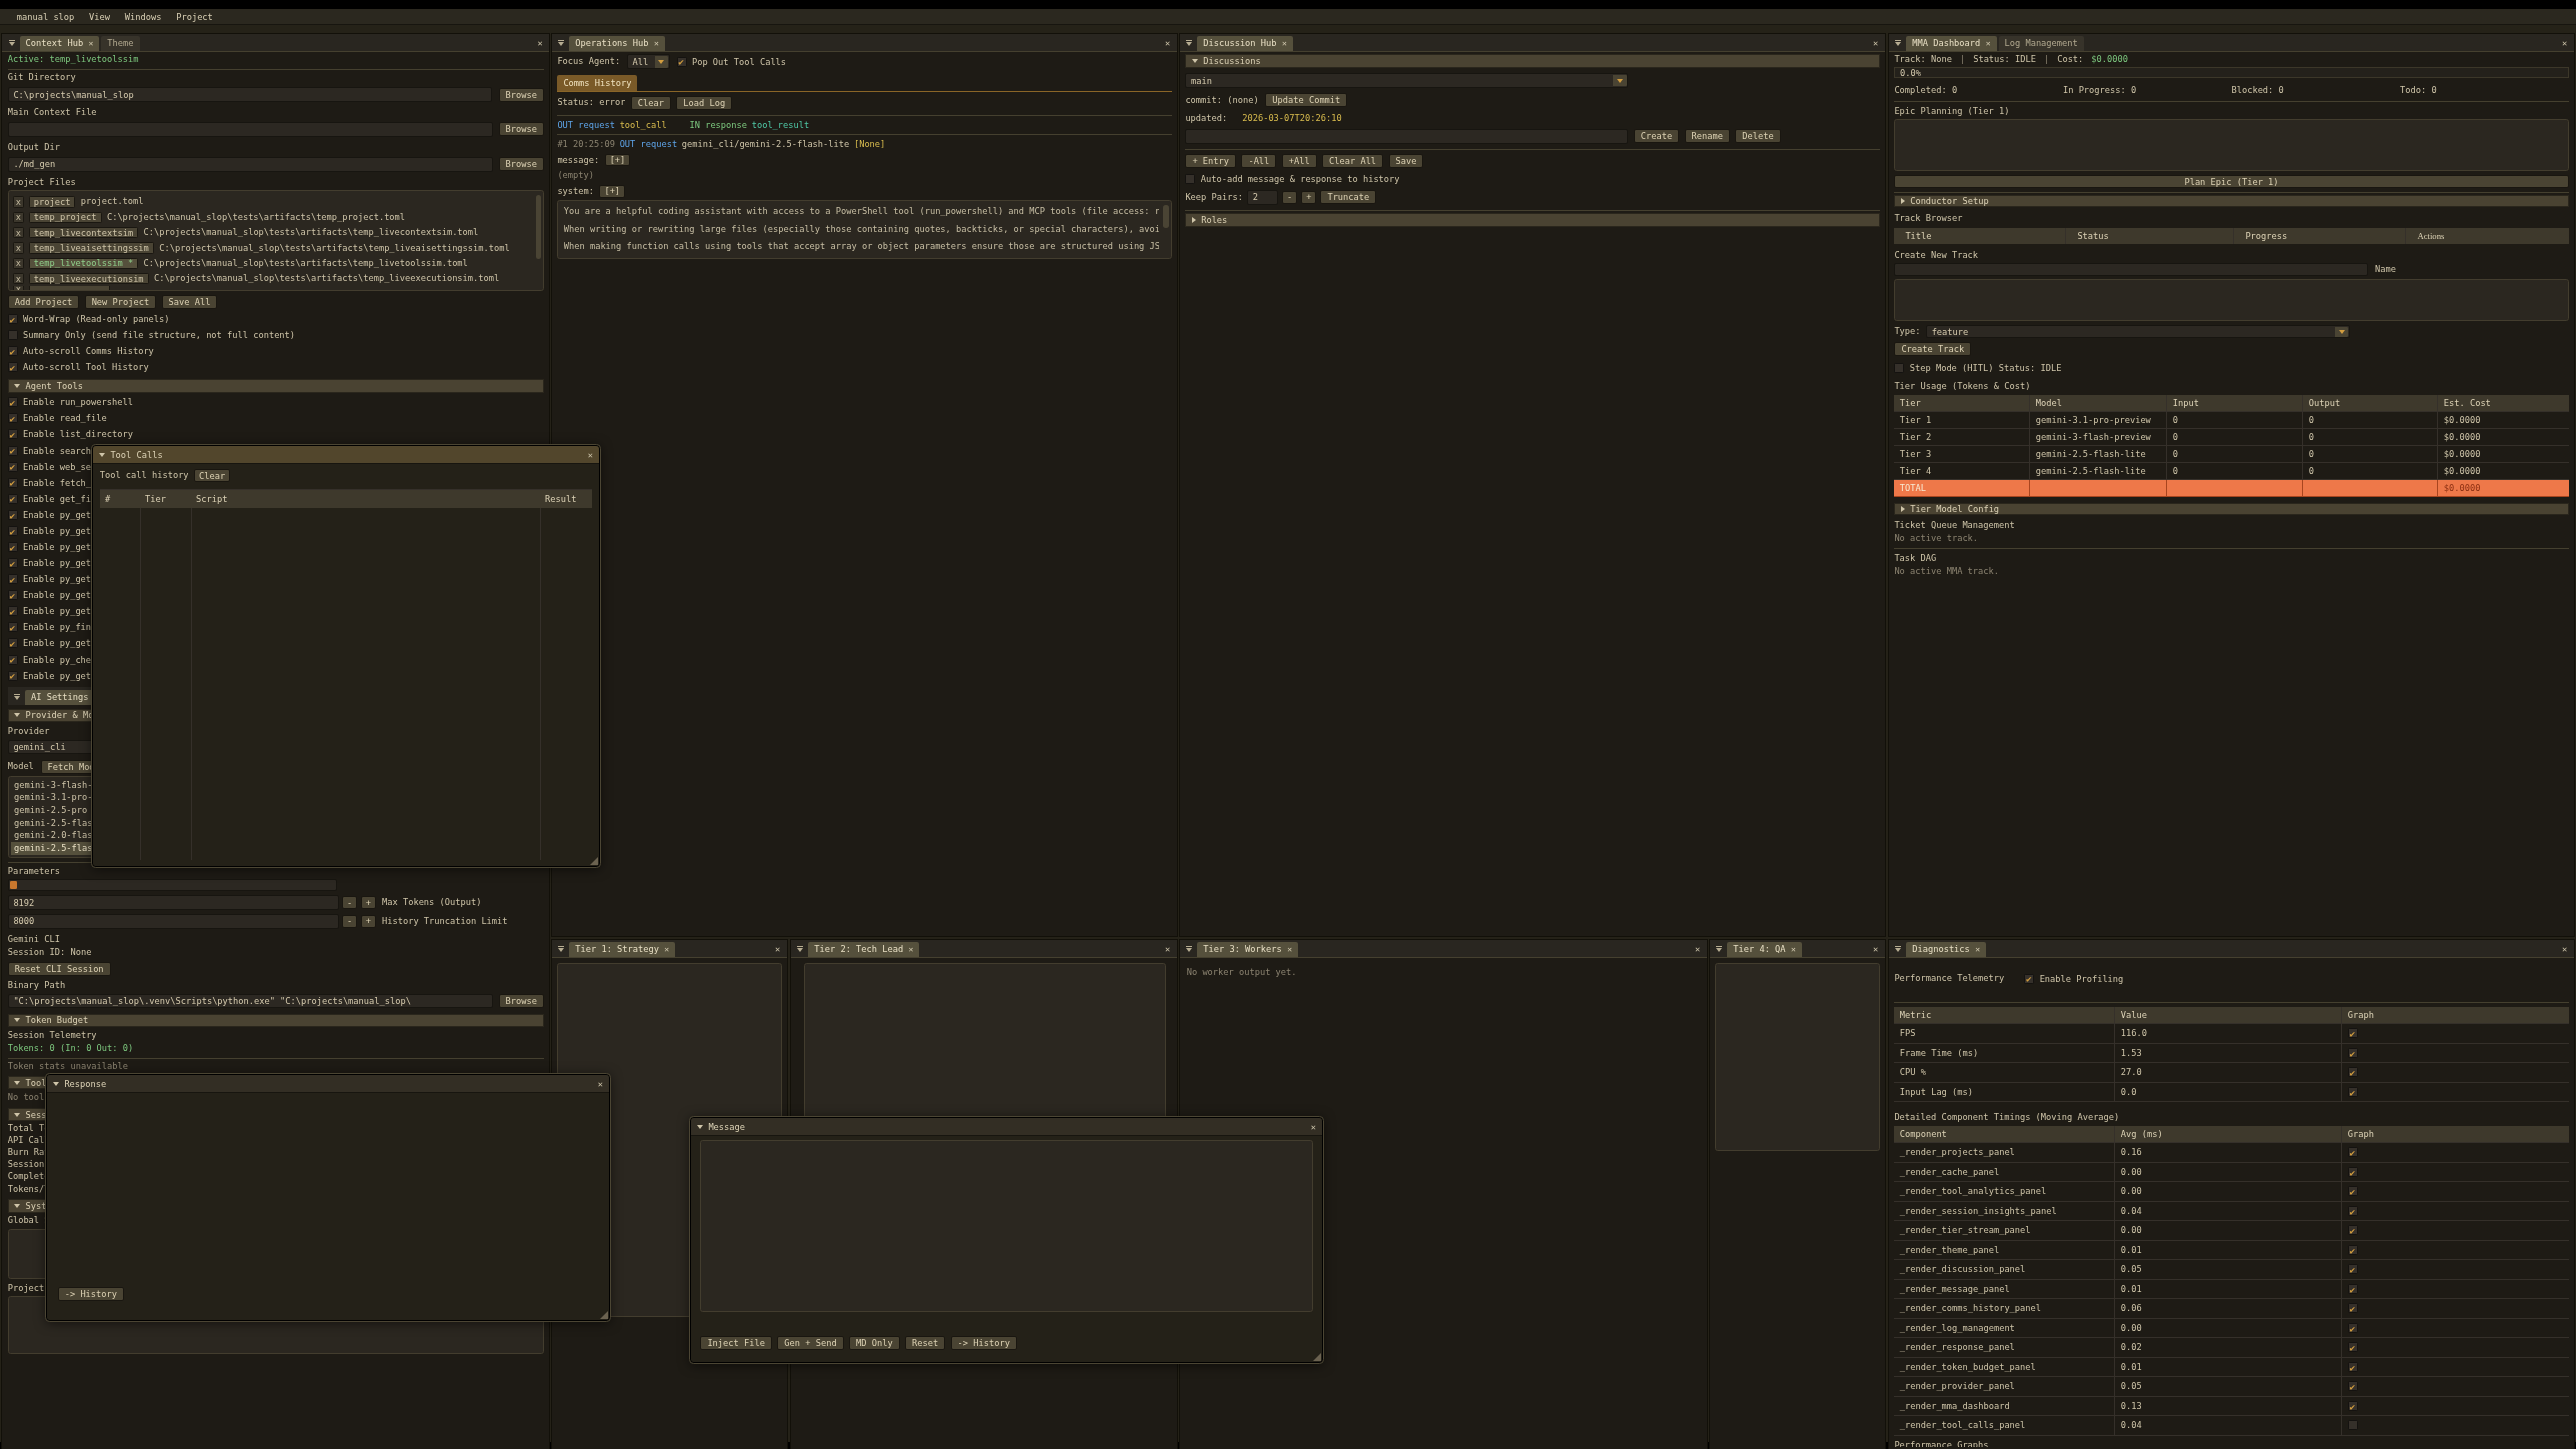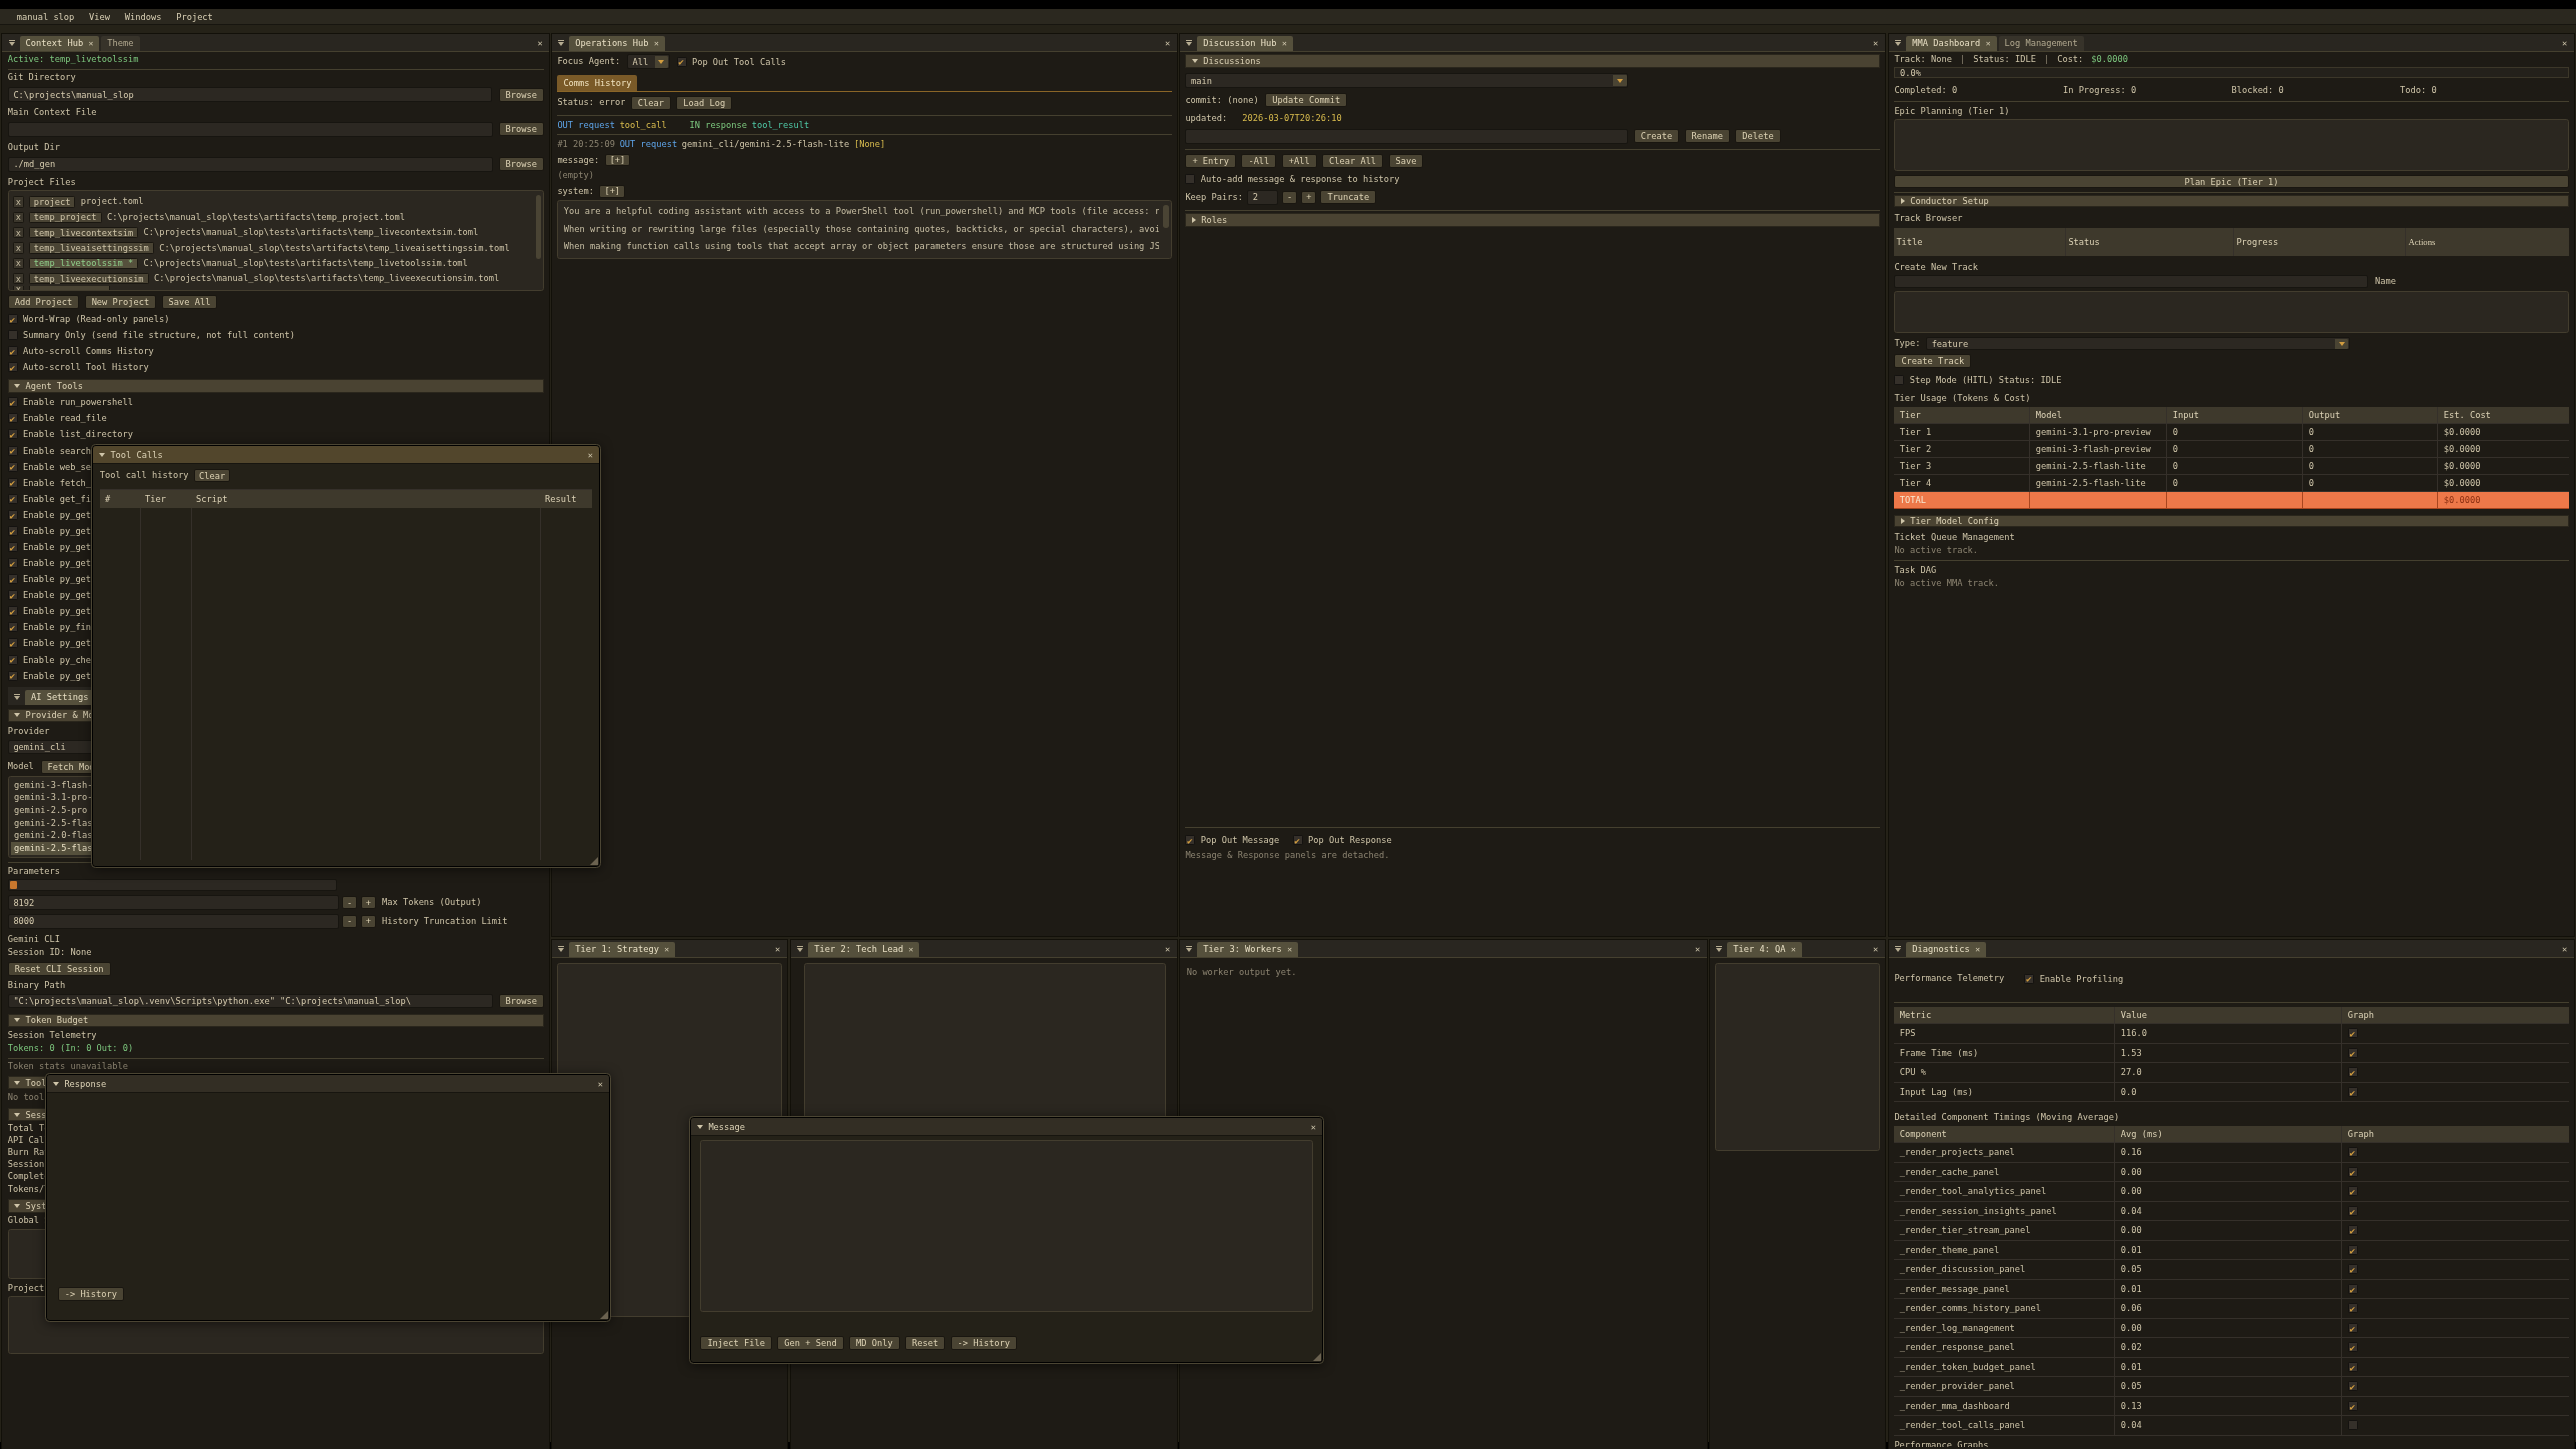--- a/index.html
+++ b/index.html
@@ -43,21 +43,21 @@
   .combo .arrbtn .tri { width:0; height:0; border-left:3.4px solid transparent; border-right:3.4px solid transparent; border-top:4.7px solid #d29d3f; }
   
   .grid3 { display:grid; grid-template-columns:221px 227px auto; }
   .grid3 > div { padding:0 5.4px; border-bottom:0.7px solid #35302a; border-right:0.7px solid #35302a; display:flex; align-items:center; overflow:hidden; white-space:nowrap; }
   .grid3 > div:nth-child(3n) { border-right:none; }
   .ghead { background:#3e392c; color:#ddd3b6; }
   .grid5 { display:grid; grid-template-columns:136px 137px 136px 135px auto; }
   .grid5 > div { padding:0 5.4px; border-bottom:0.7px solid #35302a; border-right:0.7px solid #35302a; display:flex; align-items:center; overflow:hidden; white-space:nowrap; height:17px; }
   .grid5 > div:nth-child(5n) { border-right:none; }
   .grid4 { display:grid; grid-template-columns:172px 168px 172px auto; }
-  .grid4 > div { padding:0 2px; height:28px; border-right:0.7px solid #35302a; display:flex; align-items:center; }
+  .grid4 > div { padding:0 11px; height:16px; border-right:0.7px solid #35302a; display:flex; align-items:center; }
   .grid4 > div:nth-child(4n) { border-right:none;font-family:Liberation Serif, serif; }
   .totalrow > div { background:#ee7849; border-bottom:0.7px solid #a8451f; border-right:0.7px solid #a8451f; color:#f7ead3; }
   
   .window { position:absolute; background:#242118; border:0.7px solid #000; outline:0.7px solid #4b4533; border-radius:3.4px; box-shadow:0 1.3px 12px rgba(0,0,0,.6); z-index:10; }
   .wtitle { height:17.4px; background:#332e24; border-radius:3.4px 3.4px 0 0; display:flex; align-items:center; gap:5.4px; padding:0 6px; color:#ddd3b6; border-bottom:0.7px solid #17150f; }
   .wtitle.focus { background:#52462c; }
   .wtitle .wx { margin-left:auto; color:#c9c0a6; }
   .grip { position:absolute; right:1.3px; bottom:1.3px; width:0; height:0; border-left:8px solid transparent; border-bottom:8px solid #6b6250; }
   .vline { position:absolute; top:0; bottom:0; width:0.7px; background:#35302a; }
   .scrollthumb { position:absolute; width:5.4px; background:#4a4434; border-radius:2.7px; }
@@ -509,34 +509,20 @@
         <div class="input" style="width:31px;">2</div>
         <div class="btn sm">-</div>
         <div class="btn sm">+</div>
         <div class="btn">Truncate</div>
       </div>
       <div class="sep mt8"></div>
       <div class="hdr mt4">
           <span class="arr-r"></span>
           <span>Roles</span>
         </div>
-      <div style="position:absolute; left:0; right:0; top:773px;">
-        <div class="sep"></div>
-        <div class="row mt8" style="gap:13.4px;">
-          <span class="cbrow" style="margin:0;">
-              <span class="cb checked"></span>
-              <span>Pop Out Message</span>
-            </span>
-          <span class="cbrow" style="margin:0;">
-              <span class="cb checked"></span>
-              <span>Pop Out Response</span>
-            </span>
-        </div>
-        <div class="t dim mt6">Message &amp; Response panels are detached.</div>
-      </div>
     </div>
   </div>
 
   <div class="panel" style="left:1888px; top:24px; width:687px; height:904px;">
     <div class="tabbar">
       <div class="wmenu">
           <div class="bar"></div>
           <div class="tri"></div>
         </div>
       <div class="tab active">

